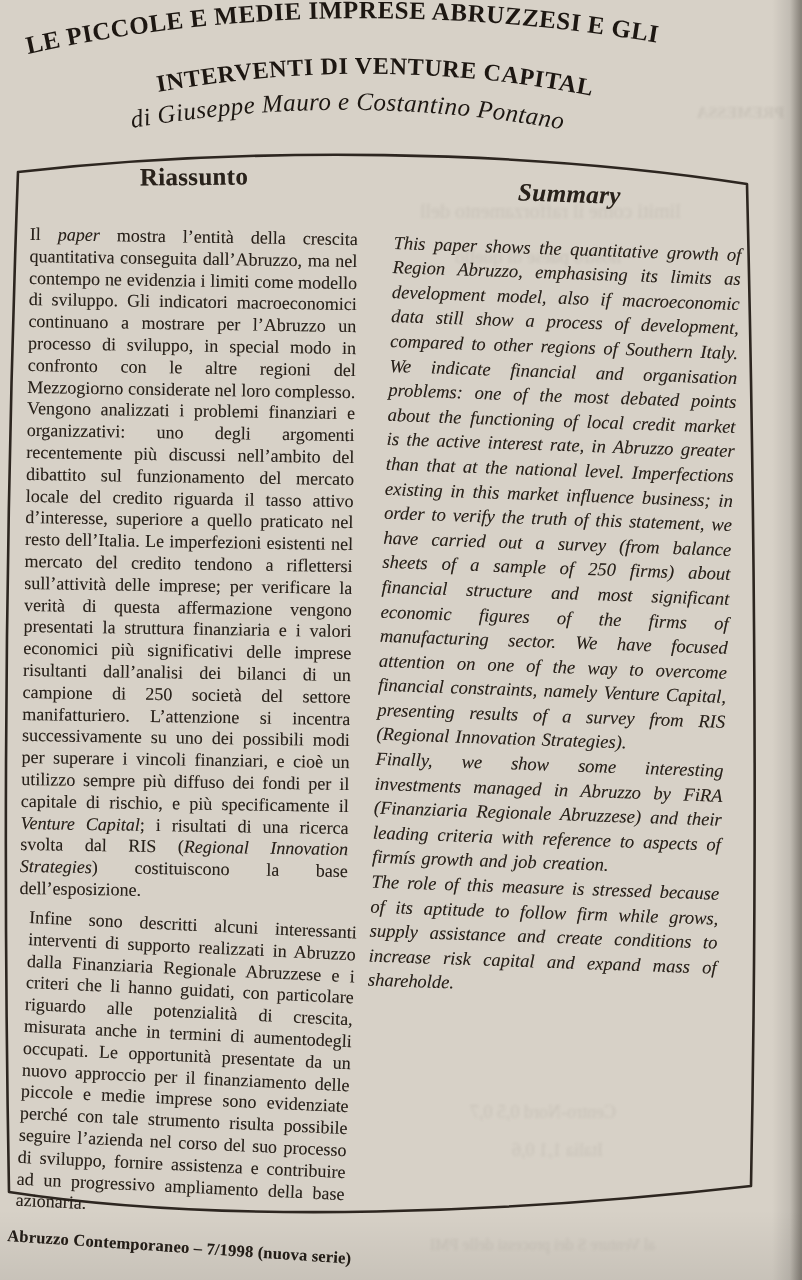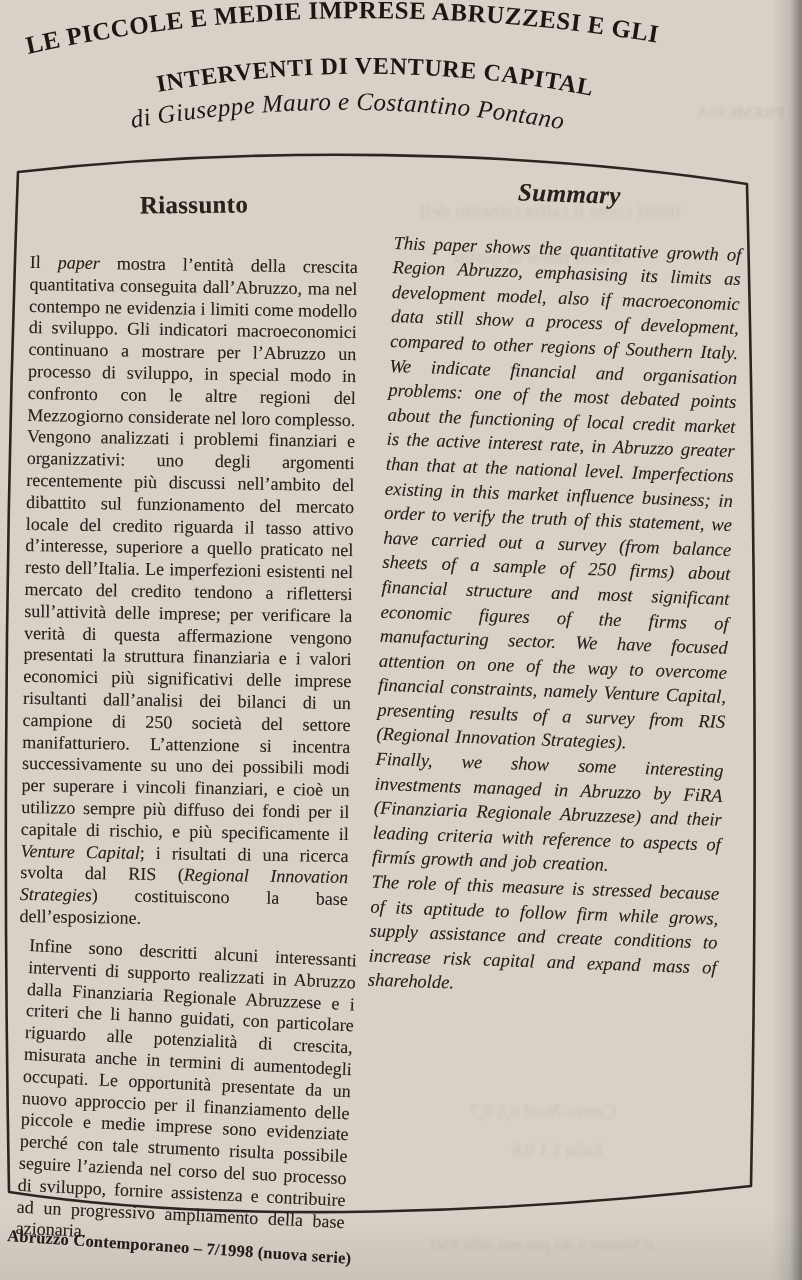--- a/index.html
+++ b/index.html
@@ -27,21 +27,21 @@
   .title-svg text { fill:#1d1712; }
   .t-main { font-family:"Liberation Serif", serif; font-weight:bold; font-size:25px; letter-spacing:.5px; }
   .t-main2 { font-family:"Liberation Serif", serif; font-weight:bold; font-size:24px; letter-spacing:.6px; }
   .t-byline { font-family:"Liberation Serif", serif; font-style:italic; font-size:25px; letter-spacing:.4px; }
 
   .box-svg { position:absolute; left:0; top:0; pointer-events:none; }
   .box-svg path { fill:none; stroke:#2d2620; stroke-width:2.6; stroke-linejoin:round; }
 
   .col { position:absolute; text-align:justify; }
   .col p { margin:0; }
-  .col-it { left:30px; top:166px; width:328px; font-size:18px; line-height:21.8px;margin-top:28px; }
+  .col-it { left:30px; top:166px; width:328px; font-size:18px; line-height:21.8px; }
   .col-it .heading {
     text-align:center; font-weight:bold; font-size:25px; letter-spacing:.3px;
     margin:0 0 36px 0; transform:rotate(-0.6deg);
   }
   .col-it .p1 { transform:rotate(0.9deg); transform-origin:left top; }
   .col-it .p2 { transform:rotate(2.7deg) translateY(7px); transform-origin:left top; }
   .em { font-style:italic; }
 
   .col-en { left:396px; top:176px; width:348px; font-size:18.5px; line-height:24.6px;
             font-style:italic; word-spacing:1.5px; transform:rotate(2deg); transform-origin:left top; }

